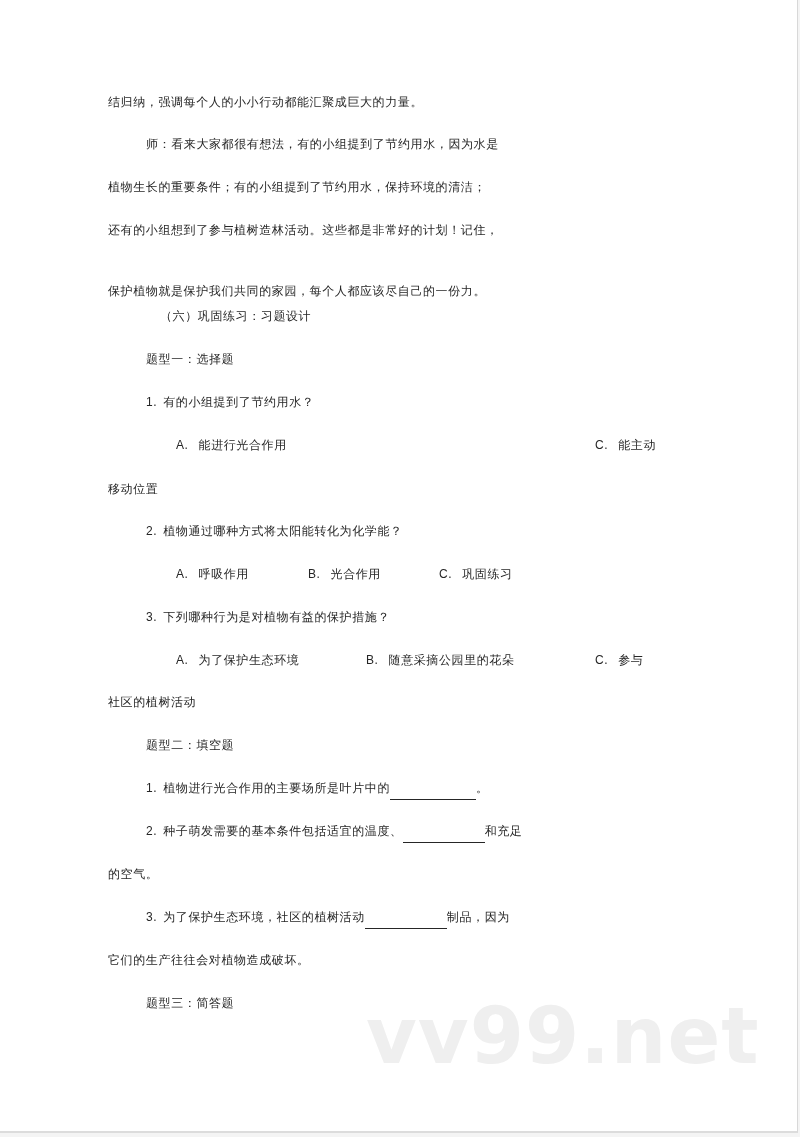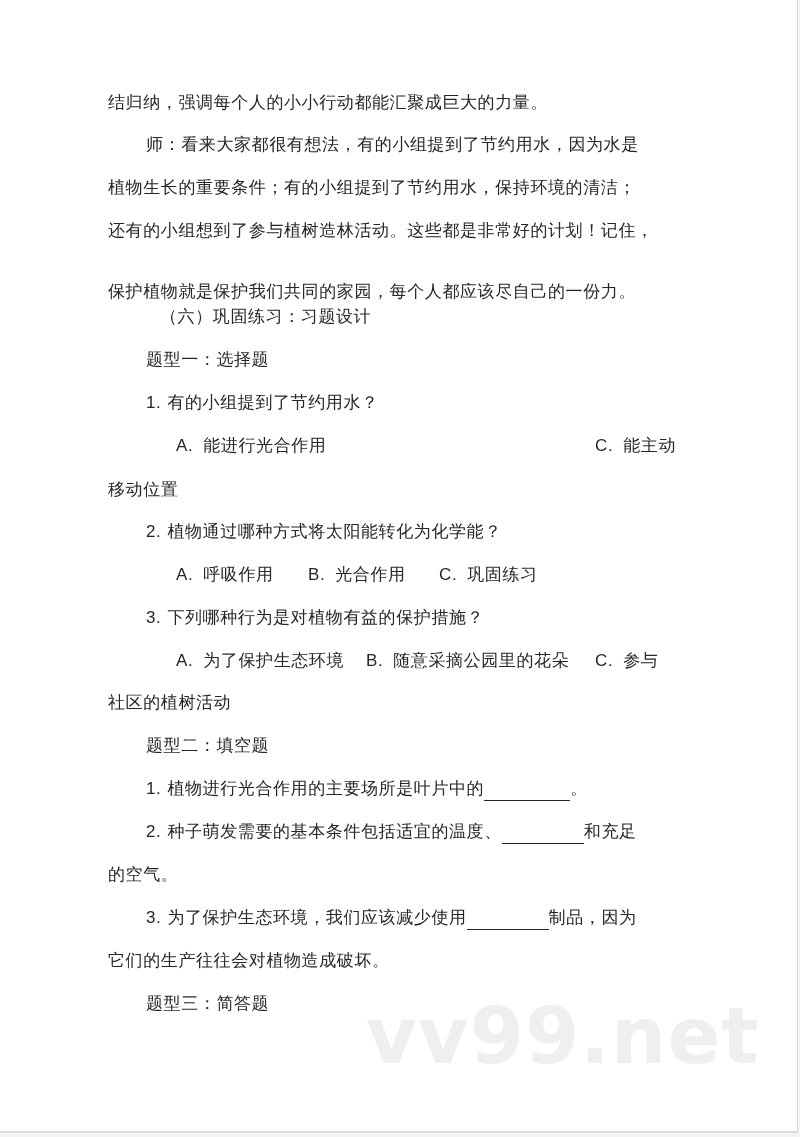--- a/index.html
+++ b/index.html
@@ -8,21 +8,21 @@
       position: relative; overflow: hidden;
       font-family: "DejaVu Serif", "Liberation Serif", serif;
       color: #262626;
     }
     .page {
       position: absolute; left: 0; top: 0; width: 797px; height: 1131px;
       background: #ffffff; border-right: 1px solid #d8d8d8; border-bottom: 2px solid #dcdcdc;
       overflow: hidden;
     }
     .line {
-      position: absolute; left: 108px; font-size: 17px; line-height: 24px;
+      position: absolute; left: 108px; font-size: 12px; line-height: 24px;
       white-space: nowrap; letter-spacing: 0.6px;
     }
     .ind2 { left: 146px; }
     .opt { position: absolute; white-space: nowrap; }
     .lab { font-family: "Liberation Sans", "DejaVu Sans", sans-serif; margin-right: 10px; }
     .num { font-family: "Liberation Sans", "DejaVu Sans", sans-serif; margin-right: 6px; }
     .blank { display: inline-block; border-bottom: 1.5px solid #262626; height: 20px; vertical-align: bottom; }
     .watermark {
       position: absolute; left: 366px; top: 996px; font-family: "DejaVu Sans", sans-serif;
       font-weight: bold; font-size: 78px; color: #efefef; letter-spacing: 1px; line-height: 80px;
@@ -77,20 +77,20 @@
   <div class="line ind2" style="top:776px">
     <span class="num">1.</span><span>植物进行光合作用的主要场所是叶片中的</span><span class="blank" style="width:86px"></span><span>。</span>
   </div>
 
   <div class="line ind2" style="top:819px">
     <span class="num">2.</span><span>种子萌发需要的基本条件包括适宜的温度、</span><span class="blank" style="width:82px"></span><span>和充足</span>
   </div>
   <div class="line" style="top:862px">的空气。</div>
 
   <div class="line ind2" style="top:905px">
-    <span class="num">3.</span><span>为了保护生态环境，我们应该减少使用</span><span class="blank" style="width:82px"></span><span>制品，因为</span>
+    <span class="num">3.</span><span>为了保护生态环境，社区的植树活动</span><span class="blank" style="width:82px"></span><span>制品，因为</span>
   </div>
   <div class="line" style="top:948px">它们的生产往往会对植物造成破坏。</div>
 
   <div class="line ind2" style="top:991px">题型三：简答题</div>
 
   <div class="watermark">vv99.net</div>
 </div>
 
 </body></html>

